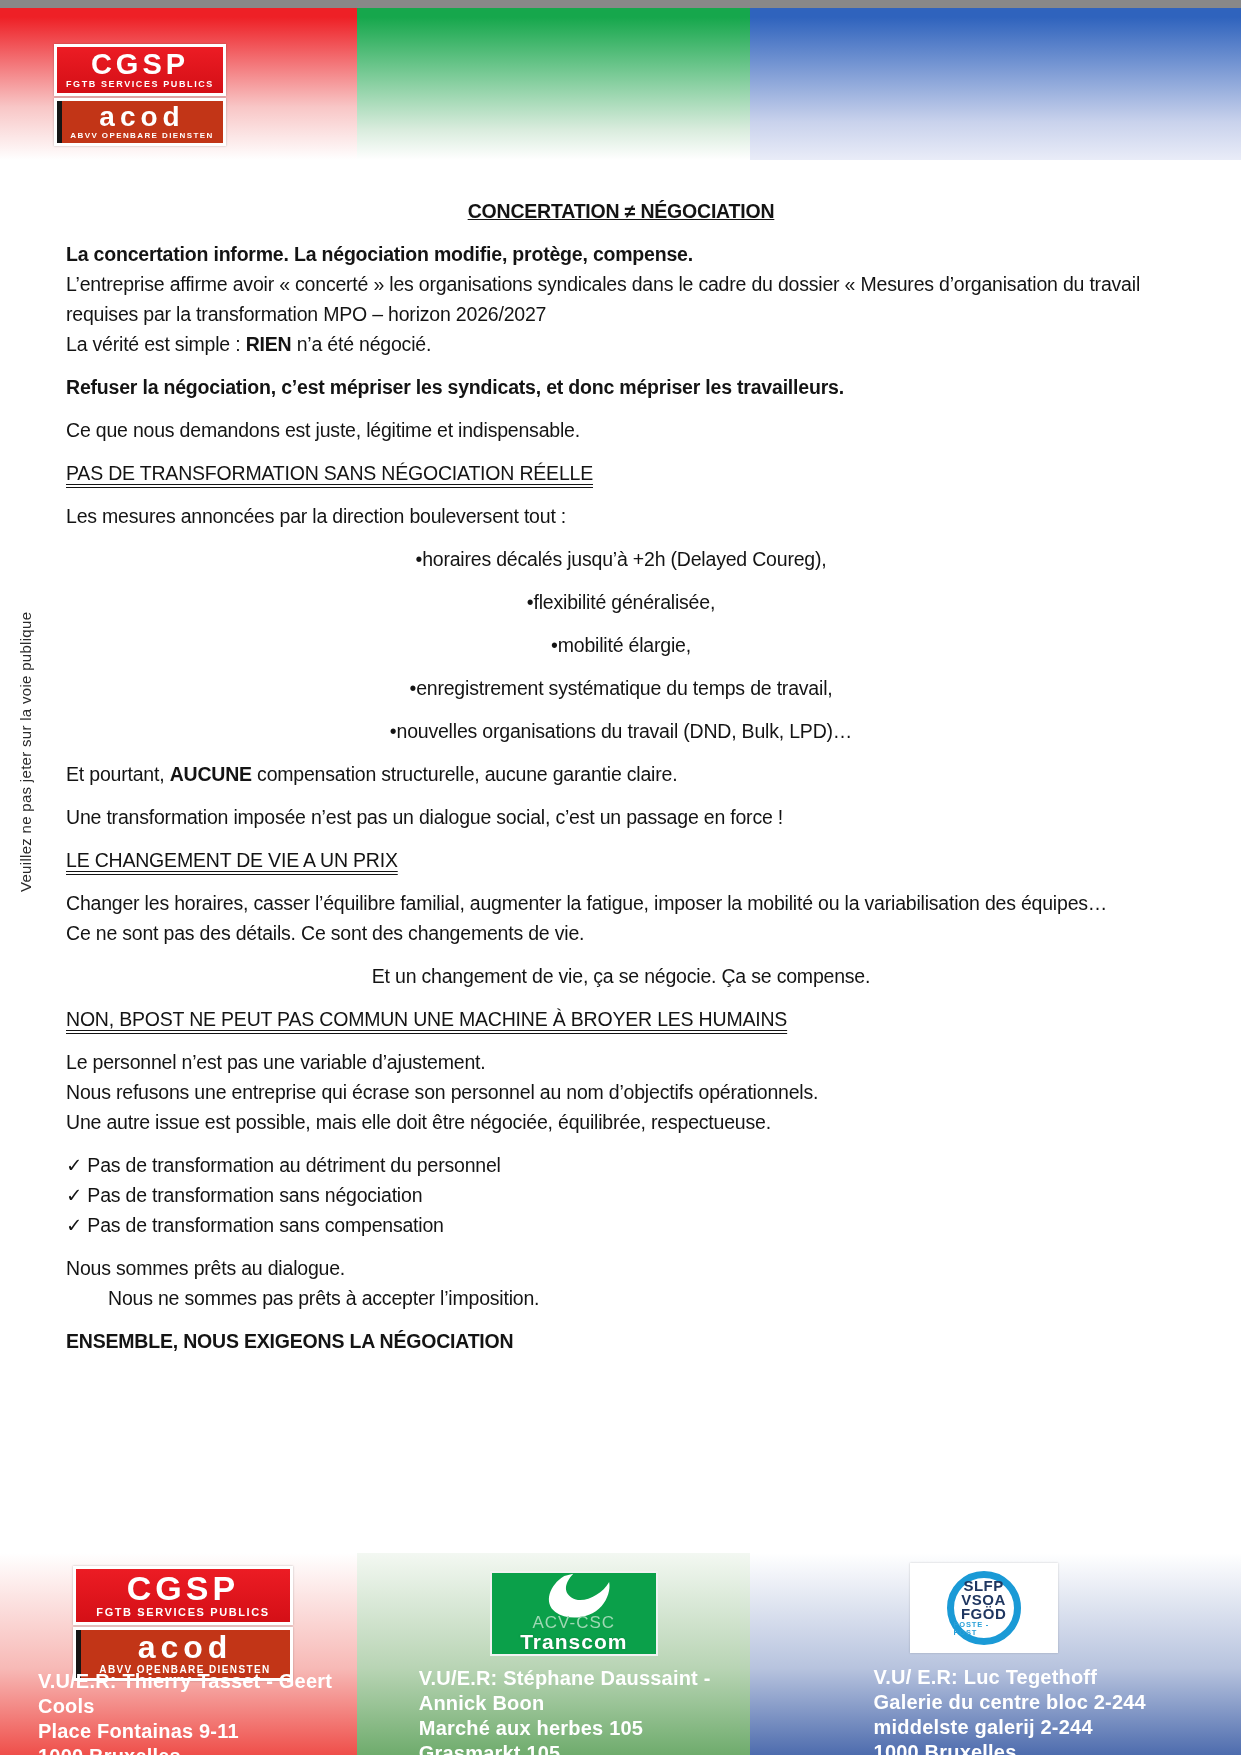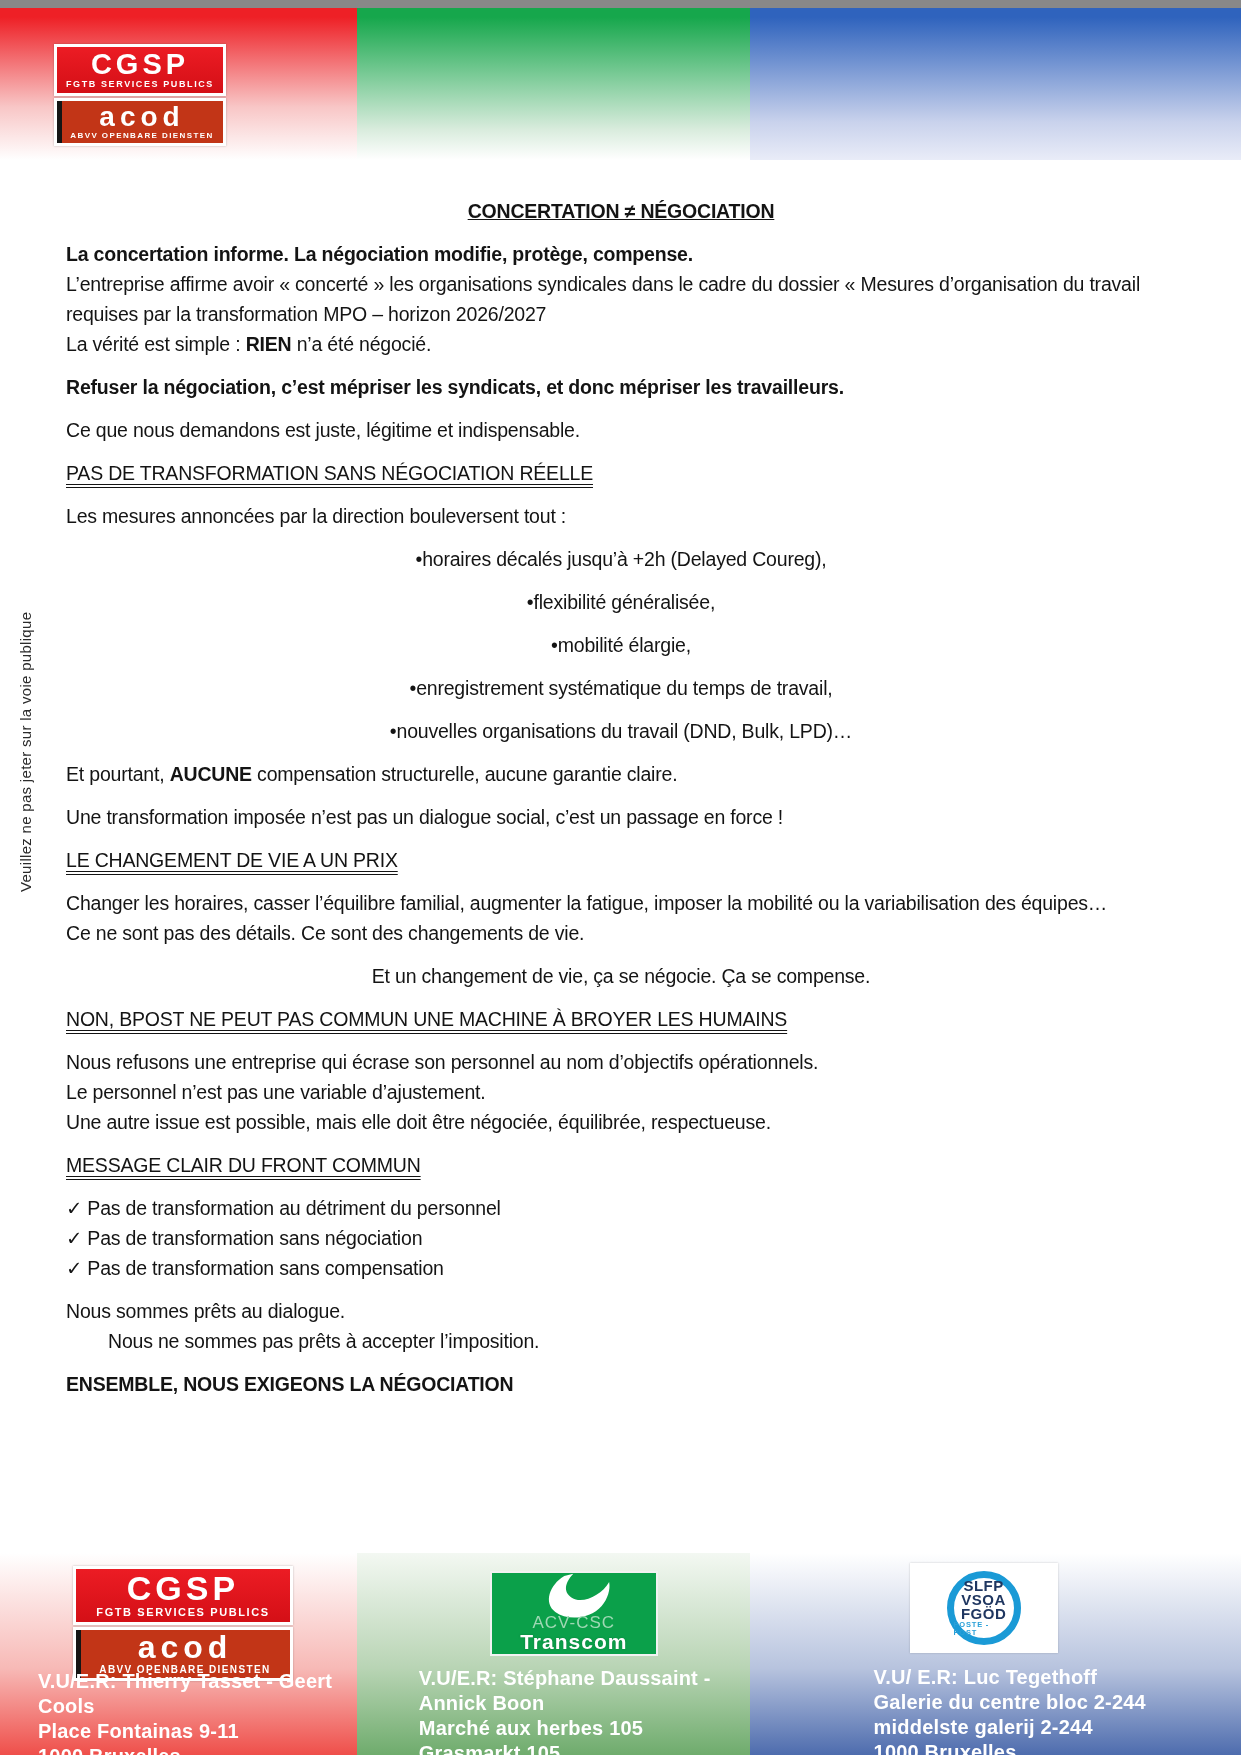--- a/index.html
+++ b/index.html
@@ -149,26 +149,25 @@
     <p>
       <span>Changer les horaires, casser l’équilibre familial, augmenter la fatigue, imposer la mobilité ou la variabilisation des équipes…</span>
       <span class="line">Ce ne sont pas des détails. Ce sont des changements de vie.</span>
     </p>
 
     <p class="center">Et un changement de vie, ça se négocie. Ça se compense.</p>
 
     <p class="heading">NON, BPOST NE PEUT PAS COMMUN UNE MACHINE À BROYER LES HUMAINS</p>
 
     <p>
+      <span class="line">Le personnel n’est pas une variable d’ajustement.</span>
       <span class="line">Nous refusons une entreprise qui écrase son personnel au nom d’objectifs opérationnels.</span>
-      <span class="line">Le personnel n’est pas une variable d’ajustement.</span>
       <span class="line">Une autre issue est possible, mais elle doit être négociée, équilibrée, respectueuse.</span>
     </p>
 
-    <p class="heading">MESSAGE CLAIR DU FRONT COMMUN</p>
 
     <p>
       <span class="line">✓ Pas de transformation au détriment du personnel</span>
       <span class="line">✓ Pas de transformation sans négociation</span>
       <span class="line">✓ Pas de transformation sans compensation</span>
     </p>
 
     <p>
       <span class="line">Nous sommes prêts au dialogue.</span>
       <span class="line indent">Nous ne sommes pas prêts à accepter l’imposition.</span>

